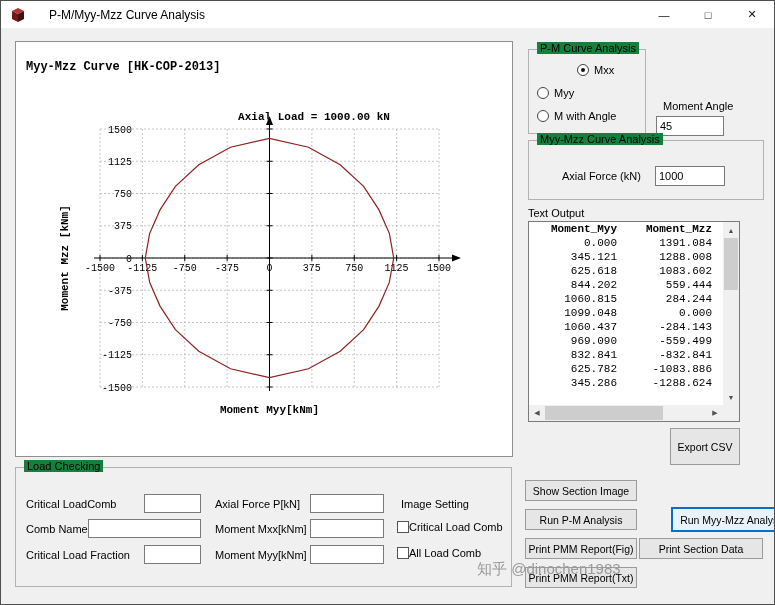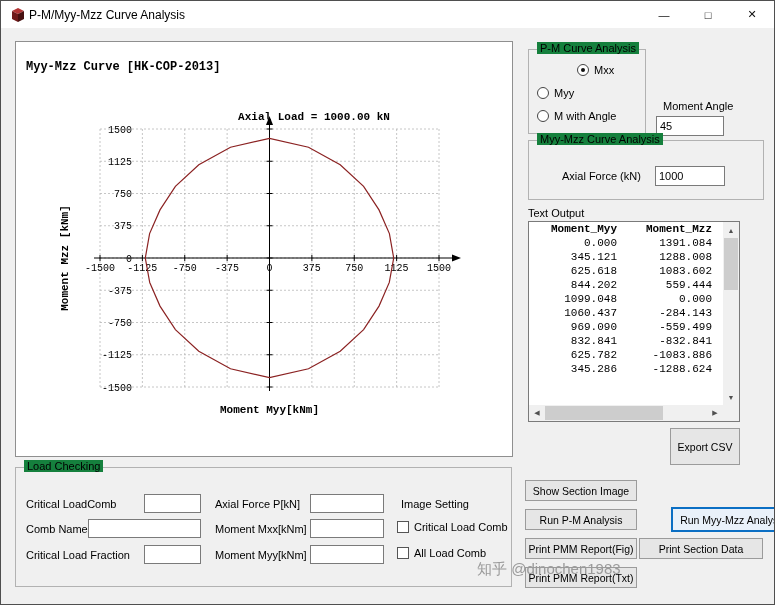--- a/index.html
+++ b/index.html
@@ -5,21 +5,21 @@
   * { margin:0; padding:0; box-sizing:border-box; }
   html,body { background:#ffffff; }
   body { width:775px; height:605px; font-family:"Liberation Sans", sans-serif; position:relative; }
   #window { position:absolute; left:0; top:0; width:775px; height:605px;
             background:#f0f0f0; border:1px solid #4f4f4f; overflow:hidden; }
 
   
   #titlebar { position:absolute; left:0; top:0; right:0; height:27px; background:#ffffff;
               display:flex; align-items:center; }
   #app-icon { margin-left:9px; display:flex; }
-  .title-text { font-size:12px; color:#000; margin-left:3px; flex:1; }
+  .title-text { font-size:12px; color:#000; margin-left:23px; flex:1; }
   .win-controls { display:flex; height:27px; }
   .win-btn { width:44px; height:27px; display:flex; align-items:center; justify-content:center;
              font-size:11px; color:#111; cursor:default; }
 
   
   #chart-panel { position:absolute; left:14px; top:40px; width:498px; height:416px;
                  background:#ffffff; border:1px solid #8f8f8f; }
   .panel-title { position:absolute; left:10px; top:18px; font-family:"Liberation Mono", monospace;
                  font-size:12px; font-weight:bold; color:#000; white-space:nowrap; }
   #plot-svg { position:absolute; left:0; top:0; }
@@ -38,21 +38,21 @@
          justify-content:center; white-space:nowrap; cursor:default; color:#000; }
   .btn.default { border:2px solid #0b6fc4; background:#e9f1fa; }
 
   .radio-row { position:absolute; display:flex; align-items:center; gap:5px; }
   .radio { width:12px; height:12px; border:1px solid #444; border-radius:50%;
            background:#fff; position:relative; flex:0 0 auto; }
   .radio.on::after { content:""; position:absolute; left:3px; top:3px; width:4px; height:4px;
                      border-radius:50%; background:#111; }
   .rlabel { font-size:11px; color:#000; white-space:nowrap; }
 
-  .check-row { position:absolute; display:flex; align-items:center; gap:5px; }
+  .check-row { position:absolute; display:flex; align-items:center; }
   .checkbox { width:12px; height:12px; border:1px solid #555; background:#fff;
               position:relative; flex:0 0 auto; font-size:10px; line-height:11px; text-align:center; }
 
   
   #listbox { position:absolute; left:527px; top:220px; width:212px; height:201px;
              background:#fff; border:1px solid #7a7a7a; overflow:hidden; }
   #out-table { border-collapse:collapse; margin-right:16px; }
   #out-table th, #out-table td { font-family:"Liberation Mono", monospace; font-size:11px;
       text-align:right; padding:0 7px 0 0; height:14px; white-space:nowrap; width:95px; }
   #out-table th { font-weight:bold; }
@@ -203,20 +203,24 @@
           </tr>
           <tr>
             <td>625.618</td>
             <td>1083.602</td>
           </tr>
           <tr>
             <td>844.202</td>
             <td>559.444</td>
           </tr>
           <tr>
+            <td>1060.815</td>
+            <td>284.244</td>
+          </tr>
+          <tr>
             <td>1099.048</td>
             <td>0.000</td>
           </tr>
           <tr>
             <td>1060.437</td>
             <td>-284.143</td>
           </tr>
           <tr>
             <td>969.090</td>
             <td>-559.499</td>

